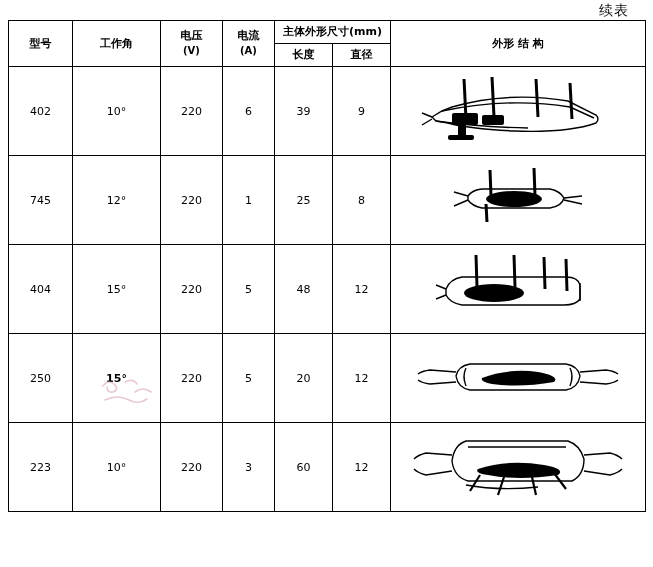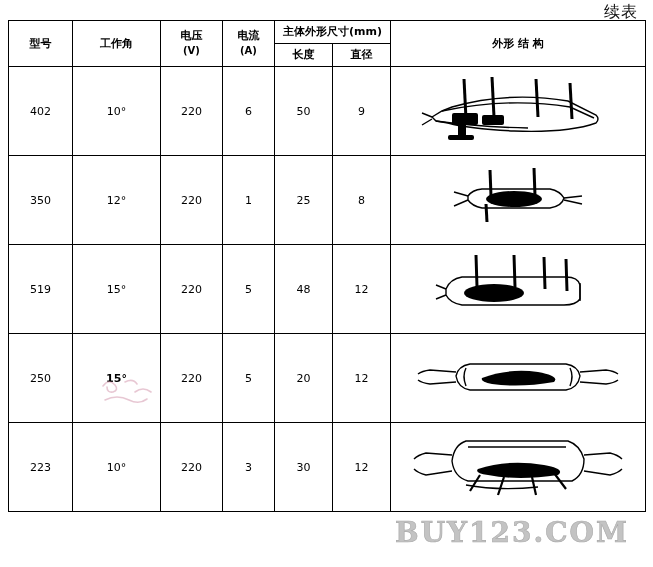--- a/index.html
+++ b/index.html
@@ -17,22 +17,22 @@
   }
   .page {
     position: relative;
     width: 653px;
     height: 567px;
     box-sizing: border-box;
   }
   .cont-label {
     position: absolute;
     top: 2px;
-    right: 15px;
-    font-size: 16px;
+    right: 24px;
+    font-size: 14px;
     letter-spacing: 1px;
     color: #111;
   }
   table.spec {
     position: absolute;
     top: 20px;
     left: 8px;
     width: 637px;
     border-collapse: collapse;
     table-layout: fixed;
@@ -139,21 +139,21 @@
         <th class="hdr-cell">直径</th>
       </tr>
     </thead>
     <tbody>
 
       <tr class="row-data">
         <td>402</td>
         <td>10°</td>
         <td>220</td>
         <td>6</td>
-        <td>50</td>
+        <td>39</td>
         <td>9</td>
         <td>
           <div class="fig-wrap">
             <svg width="200" height="80" viewBox="0 0 200 80">
               <g fill="none" stroke="#000" stroke-width="1.4">
                 <path d="M14 46 L24 40 L34 36 Q90 20 150 30 L178 44 Q182 48 178 52 Q150 62 96 60 Q52 58 30 52 L18 50 Z" fill="#fff"></path>
                 <path d="M24 40 Q90 26 152 36 L176 47"></path>
                 <path d="M18 50 Q60 56 110 57"></path>
                 <path d="M14 46 L4 42 M14 48 L4 54"></path>
               </g>
@@ -168,21 +168,21 @@
                 <rect x="64" y="44" width="22" height="10" rx="2"></rect>
                 <rect x="40" y="54" width="8" height="12"></rect>
                 <rect x="30" y="64" width="26" height="5" rx="2"></rect>
               </g>
             </svg>
           </div>
         </td>
       </tr>
 
       <tr class="row-data">
-        <td>350</td>
+        <td>745</td>
         <td>12°</td>
         <td>220</td>
         <td>1</td>
         <td>25</td>
         <td>8</td>
         <td>
           <div class="fig-wrap">
             <svg width="160" height="80" viewBox="0 0 160 80">
               <g fill="none" stroke="#000" stroke-width="1.4">
                 <path d="M30 36 Q34 30 44 29 L112 29 Q122 31 126 38 Q124 46 112 48 L44 48 Q34 46 30 40 Z" fill="#fff"></path>
@@ -194,21 +194,21 @@
                 <line x1="52" y1="10" x2="53" y2="36"></line>
                 <line x1="96" y1="8" x2="97" y2="36"></line>
                 <line x1="48" y1="44" x2="49" y2="62"></line>
               </g>
             </svg>
           </div>
         </td>
       </tr>
 
       <tr class="row-data">
-        <td>519</td>
+        <td>404</td>
         <td>15°</td>
         <td>220</td>
         <td>5</td>
         <td>48</td>
         <td>12</td>
         <td>
           <div class="fig-wrap">
             <svg width="180" height="80" viewBox="0 0 180 80">
               <g fill="none" stroke="#000" stroke-width="1.4">
                 <path d="M18 40 Q22 30 34 28 L138 28 Q150 28 152 36 L152 50 Q148 56 136 56 L34 56 Q22 54 18 46 Z" fill="#fff"></path>
@@ -248,21 +248,21 @@
             </svg>
           </div>
         </td>
       </tr>
 
       <tr class="row-data">
         <td>223</td>
         <td>10°</td>
         <td>220</td>
         <td>3</td>
-        <td>30</td>
+        <td>60</td>
         <td>12</td>
         <td>
           <div class="fig-wrap">
             <svg width="220" height="84" viewBox="0 0 220 84">
               <g fill="none" stroke="#000" stroke-width="1.4">
                 <path d="M58 16 L160 16 Q172 20 176 34 Q176 50 164 56 L60 56 Q46 52 44 36 Q46 20 58 16 Z" fill="#fff"></path>
                 <path d="M44 30 L18 28 Q10 30 6 34 M44 46 L18 50 Q10 48 6 44"></path>
                 <path d="M176 30 L202 28 Q210 30 214 34 M176 46 L202 50 Q210 48 214 44"></path>
                 <path d="M60 22 L158 22"></path>
                 <path d="M58 60 Q90 66 130 62"></path>
@@ -281,17 +281,14 @@
 
   <svg class="scribble" viewBox="0 0 70 40">
     <g fill="none" stroke="#d59bb0" stroke-width="1.6" stroke-linecap="round">
       <path d="M8 14 Q14 6 20 13 Q24 18 18 20 Q12 21 12 15"></path>
       <path d="M30 10 Q38 6 42 12"></path>
       <path d="M10 28 Q22 22 34 28 Q44 33 52 27"></path>
       <path d="M40 20 Q48 14 56 20"></path>
     </g>
   </svg>
 
-  <div class="watermark">
-    <span>BUY123.COM</span>
-  </div>
 
 </div>
 
 </body></html>

